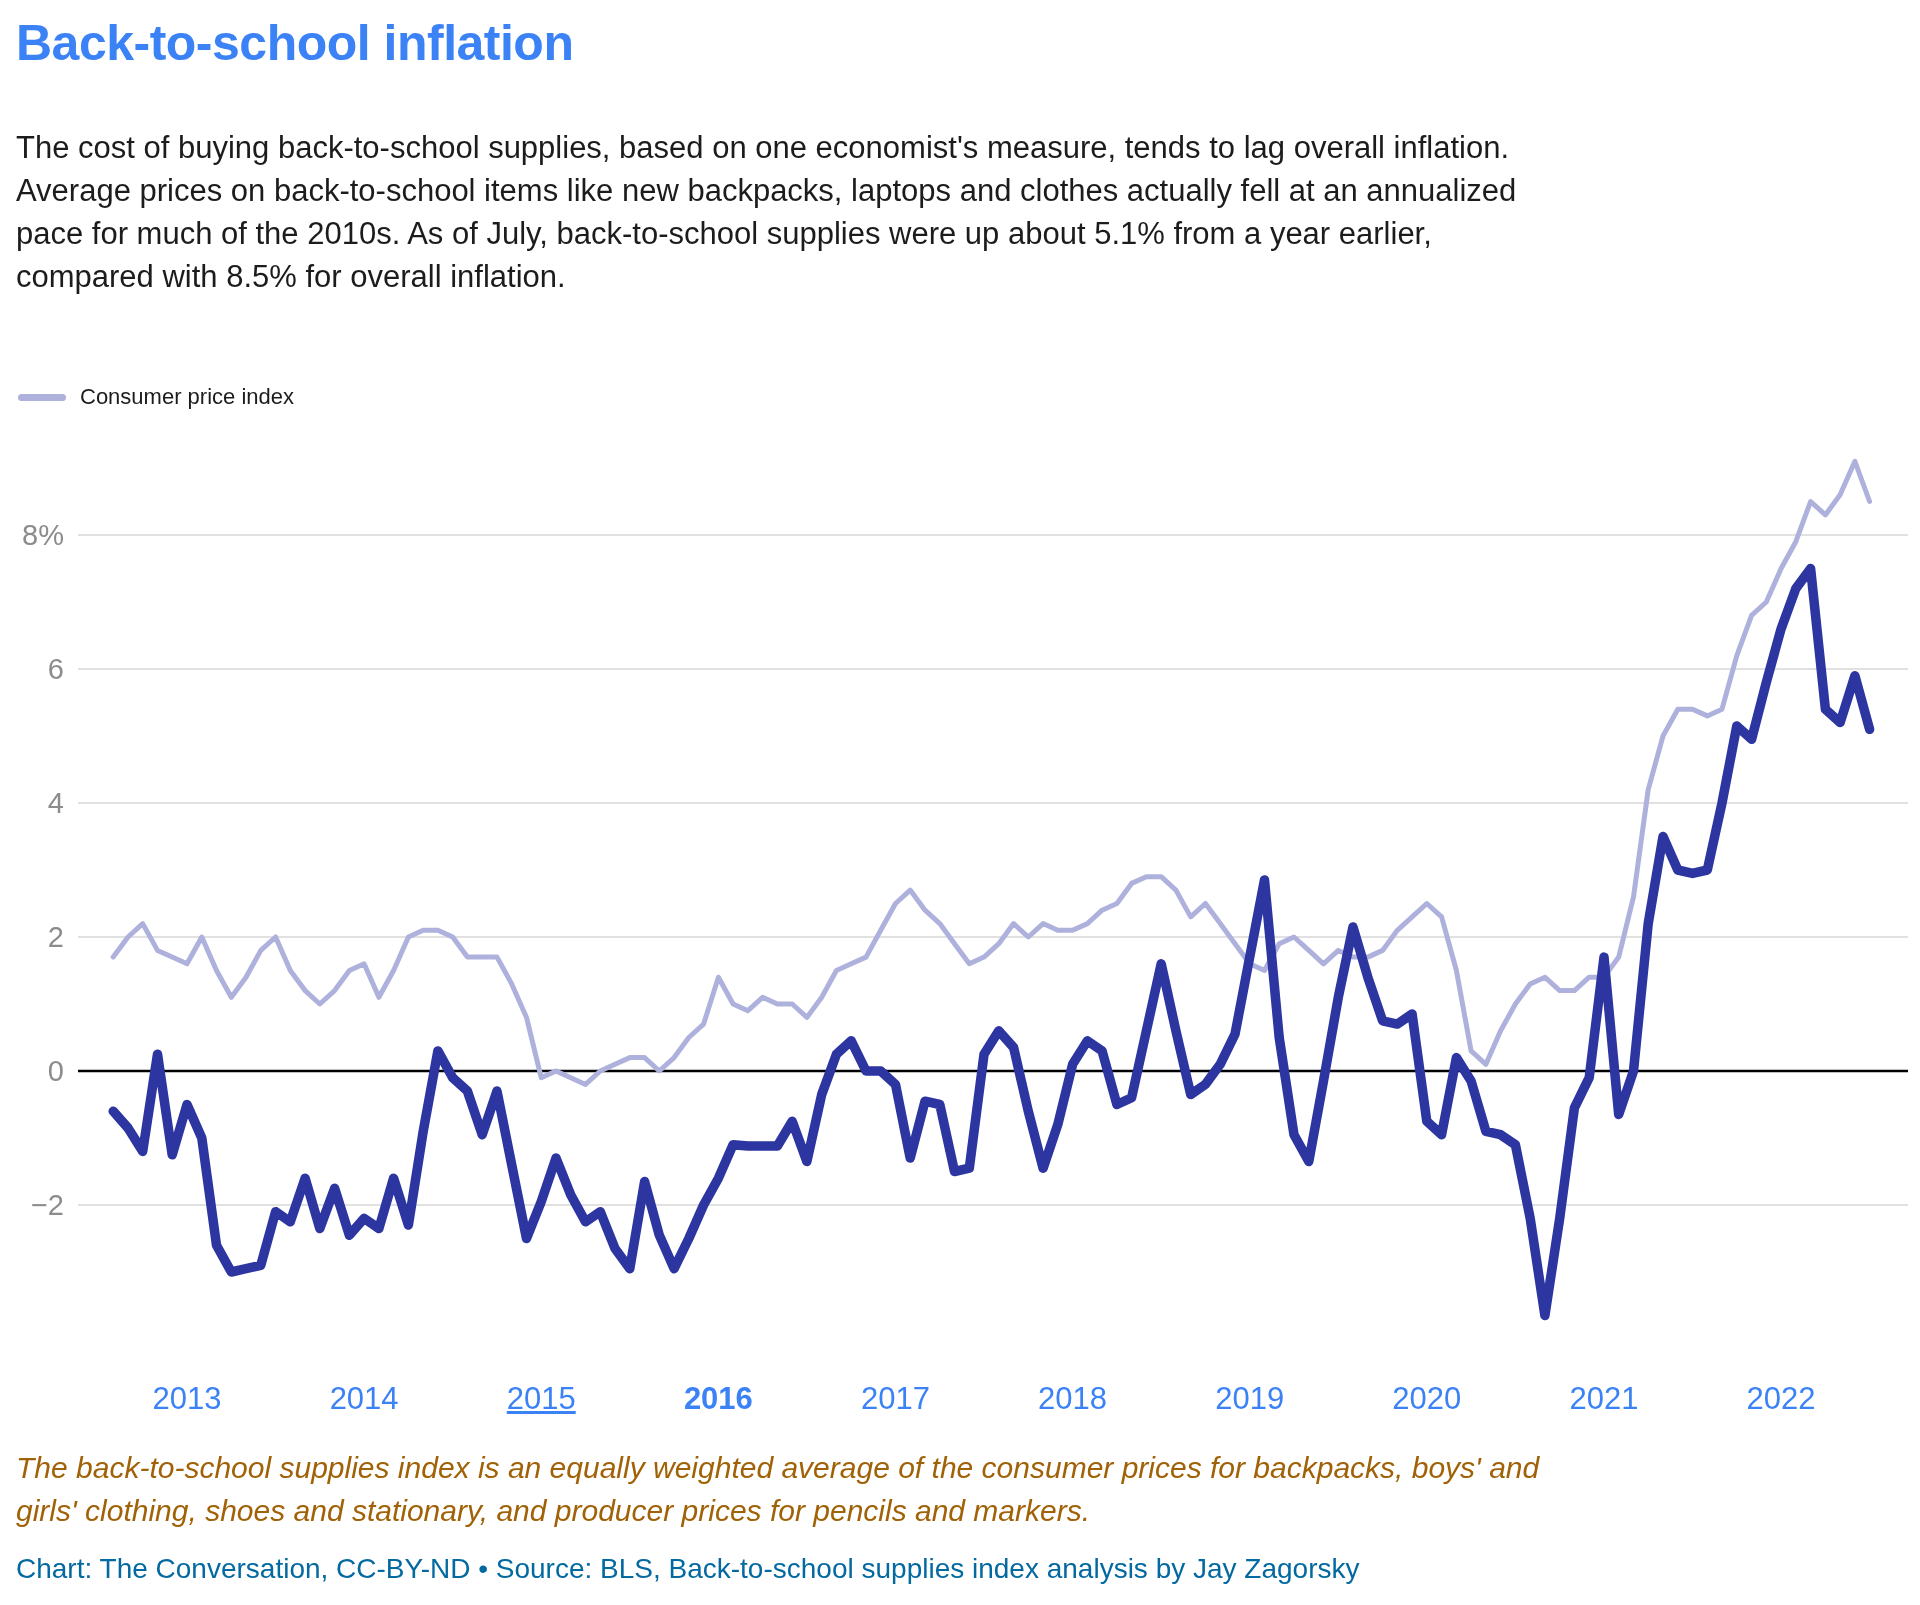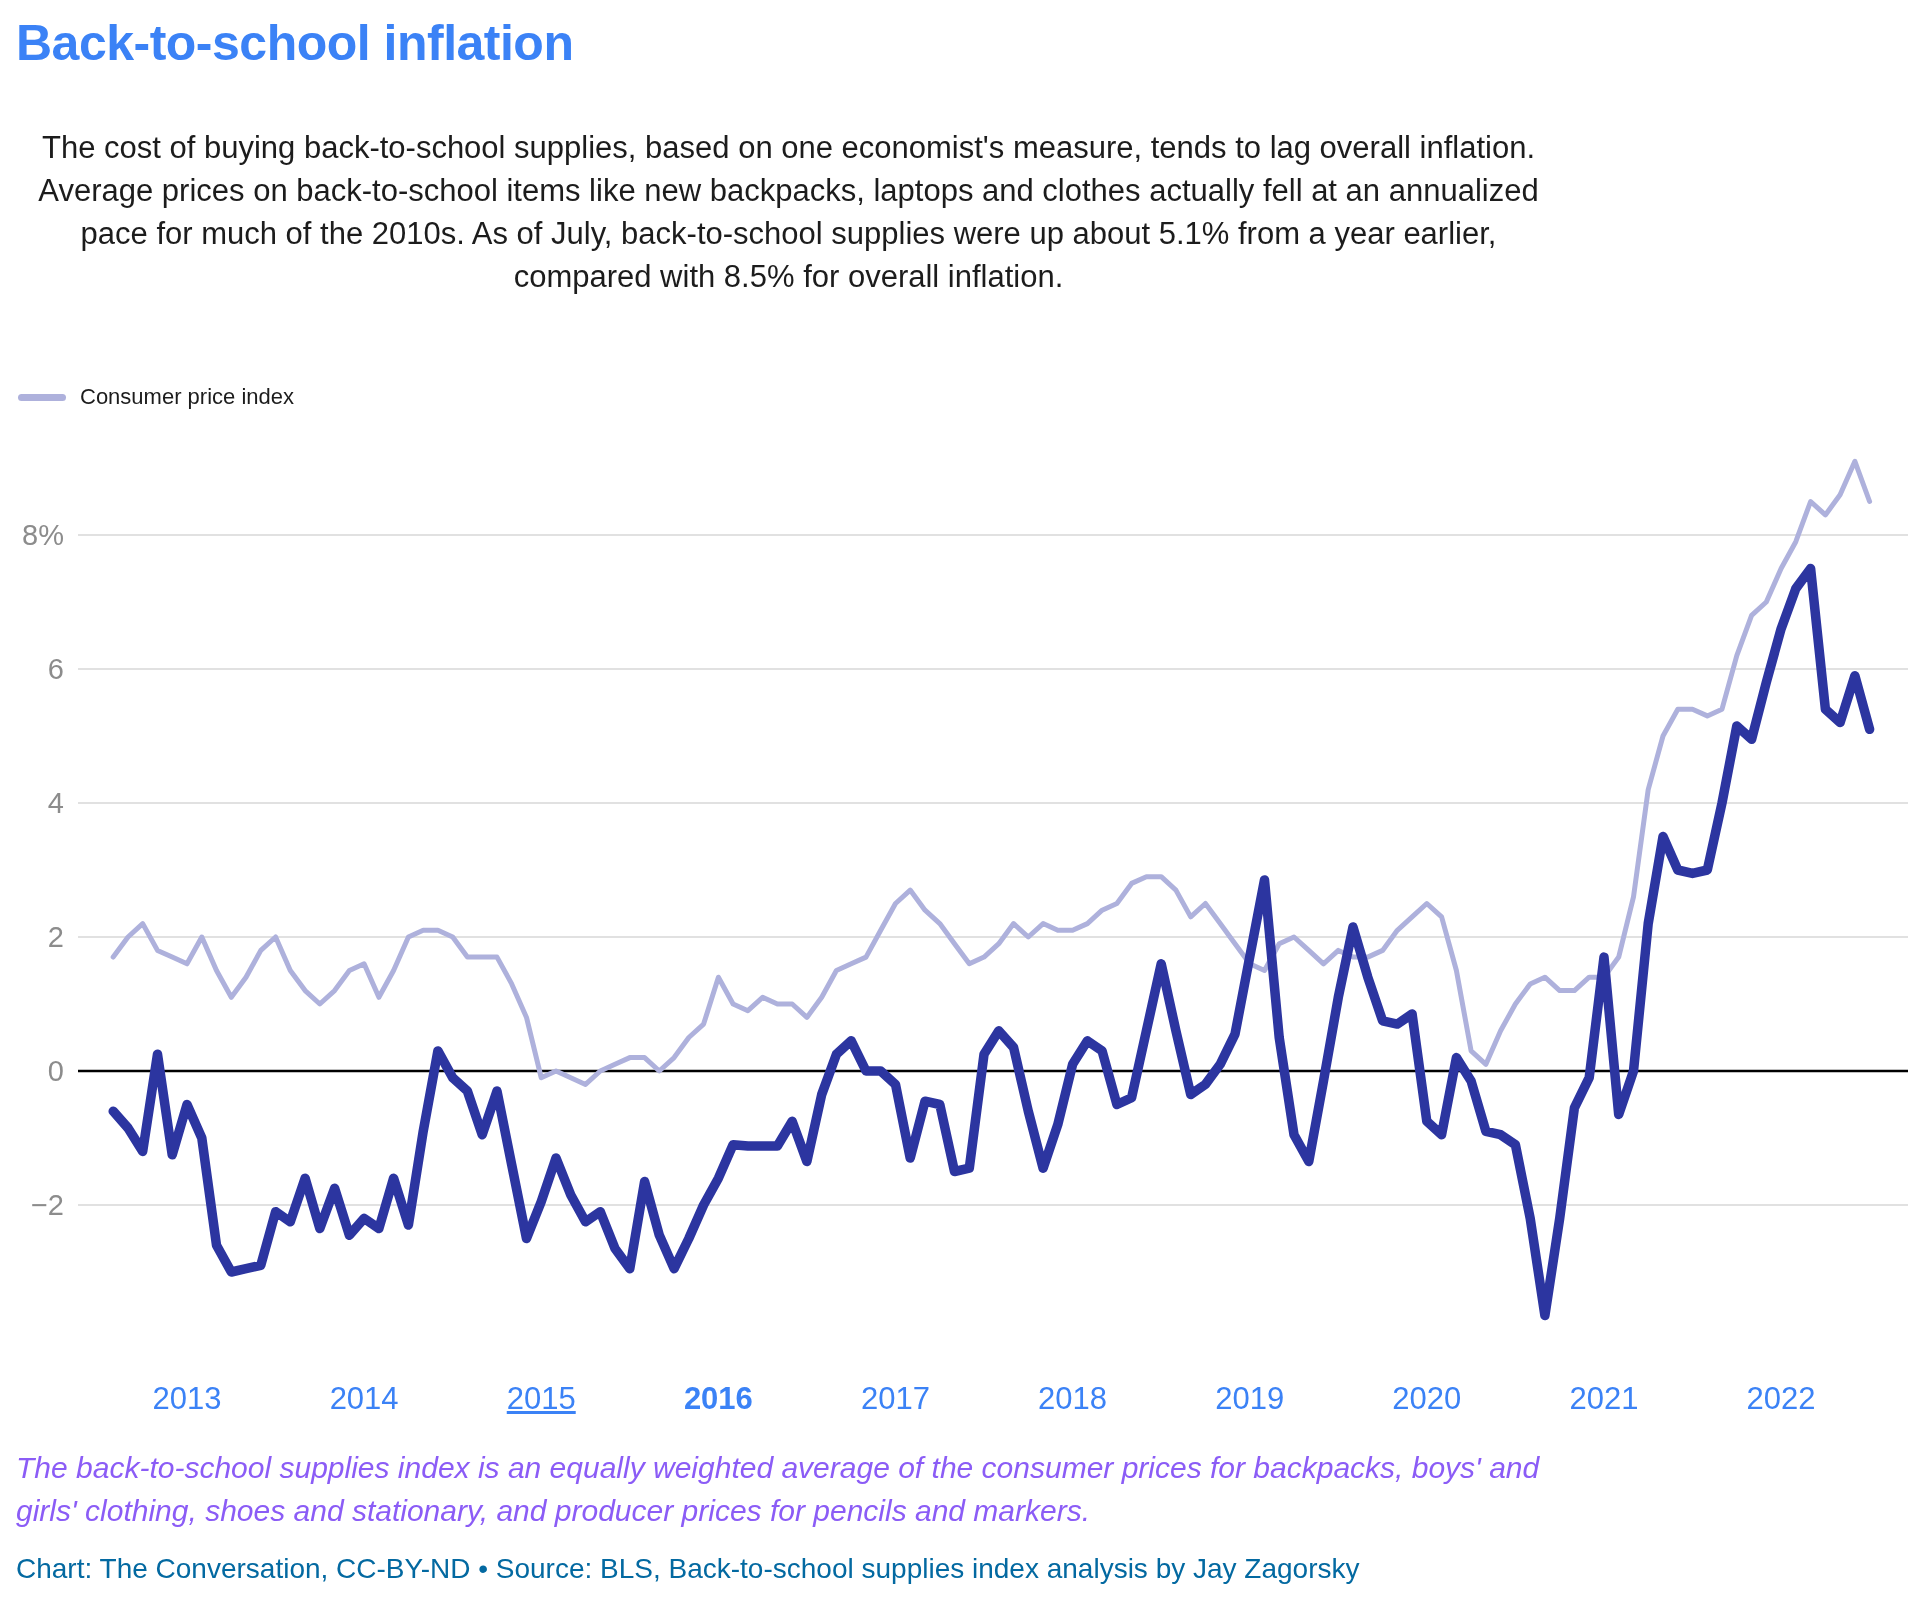--- a/index.html
+++ b/index.html
@@ -9,21 +9,21 @@
     background:#ffffff;
     font-family:"Liberation Sans","DejaVu Sans",sans-serif;
     overflow:hidden;
   }
   .title{
     position:absolute;left:16px;top:14px;width:1600px;
     font-size:50px;font-weight:700;color:#3b82f6;letter-spacing:-0.5px;
   }
   .intro{
     position:absolute;left:16px;top:126px;width:1545px;
-    font-size:31px;line-height:43px;color:#1c1c1c;text-align:center;
+    font-size:31px;line-height:43px;color:#1c1c1c;
   }
   .legend{
     position:absolute;left:18px;top:384px;
     display:flex;align-items:center;gap:46px;
   }
   .legend-item{display:flex;align-items:center;gap:14px;}
   .swatch{display:inline-block;border-radius:6px;}
   .swatch.cpi{width:48px;height:7px;}
   .swatch.bts{width:56px;height:11px;}
   .legend-label{font-size:22px;color:#1c1c1c;}
@@ -31,21 +31,21 @@
   .ytick{
     position:absolute;width:60px;text-align:right;
     font-size:29px;color:#8c8c8c;line-height:30px;
   }
   .xtick{
     position:absolute;width:140px;text-align:center;top:1383px;
     font-size:31px;color:#3b82f6;line-height:32px;
   }
   .note{
     position:absolute;left:16px;top:1446px;width:1570px;
-    font-size:30px;line-height:43px;font-style:italic;color:#8b5cf6;
+    font-size:30px;line-height:43px;font-style:italic;color:#a16207;
   }
   .credit{
     position:absolute;left:16px;top:1553px;width:1700px;
     font-size:28px;color:#0369a1;
   }
 </style>
 </head>
 <body>
 
 <div class="canvas">

